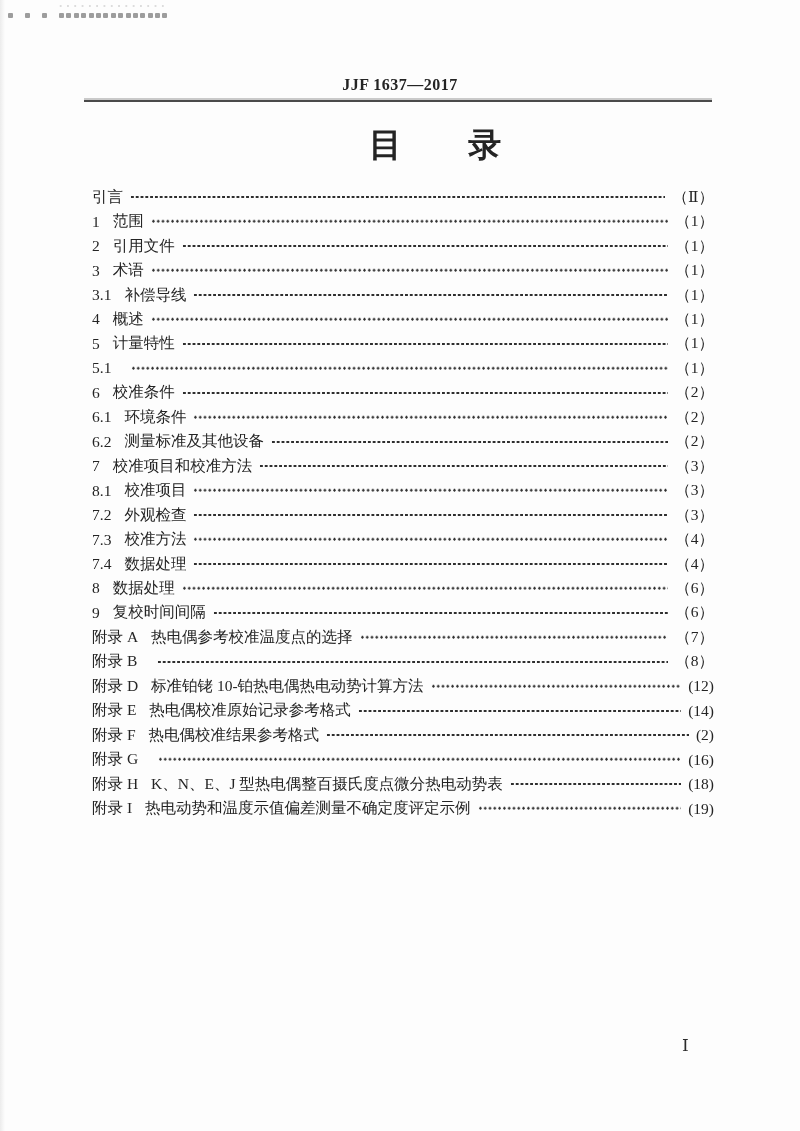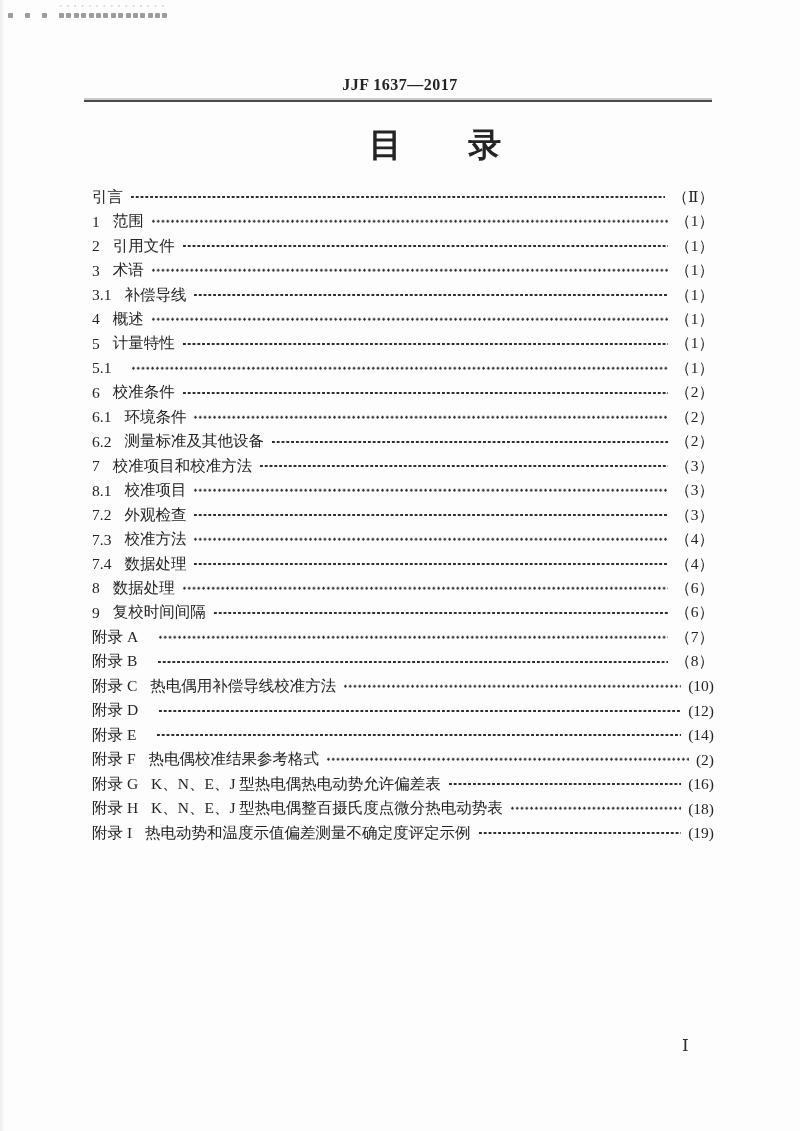--- a/index.html
+++ b/index.html
@@ -276,59 +276,55 @@
 
     <div class="toc-row">
       <span class="toc-num">9</span>
       <span class="toc-title">复校时间间隔</span>
       <span class="toc-leader"></span>
       <span class="toc-page">（6）</span>
     </div>
 
     <div class="toc-row">
       <span class="toc-num">附录 A</span>
+      <span class="toc-title">热电偶参考校准温度点的选择</span>
       <span class="toc-leader"></span>
       <span class="toc-page">（7）</span>
     </div>
 
     <div class="toc-row">
       <span class="toc-num">附录 B</span>
       <span class="toc-leader"></span>
       <span class="toc-page">（8）</span>
     </div>
 
-    <div class="toc-row">
-      <span class="toc-num">附录 C</span>
-      <span class="toc-title">热电偶用补偿导线校准方法</span>
-      <span class="toc-leader"></span>
-      <span class="toc-page">(10)</span>
-    </div>
 
     <div class="toc-row">
       <span class="toc-num">附录 D</span>
+      <span class="toc-title">标准铂铑 10-铂热电偶热电动势计算方法</span>
       <span class="toc-leader"></span>
       <span class="toc-page">(12)</span>
     </div>
 
     <div class="toc-row">
       <span class="toc-num">附录 E</span>
+      <span class="toc-title">热电偶校准原始记录参考格式</span>
       <span class="toc-leader"></span>
       <span class="toc-page">(14)</span>
     </div>
 
     <div class="toc-row">
       <span class="toc-num">附录 F</span>
       <span class="toc-title">热电偶校准结果参考格式</span>
       <span class="toc-leader"></span>
       <span class="toc-page">(2)</span>
     </div>
 
     <div class="toc-row">
       <span class="toc-num">附录 G</span>
-      <span class="toc-title">K、N、E、J 型热电偶热电动势允许偏差表</span>
       <span class="toc-leader"></span>
       <span class="toc-page">(16)</span>
     </div>
 
     <div class="toc-row">
       <span class="toc-num">附录 H</span>
       <span class="toc-title">K、N、E、J 型热电偶整百摄氏度点微分热电动势表</span>
       <span class="toc-leader"></span>
       <span class="toc-page">(18)</span>
     </div>

